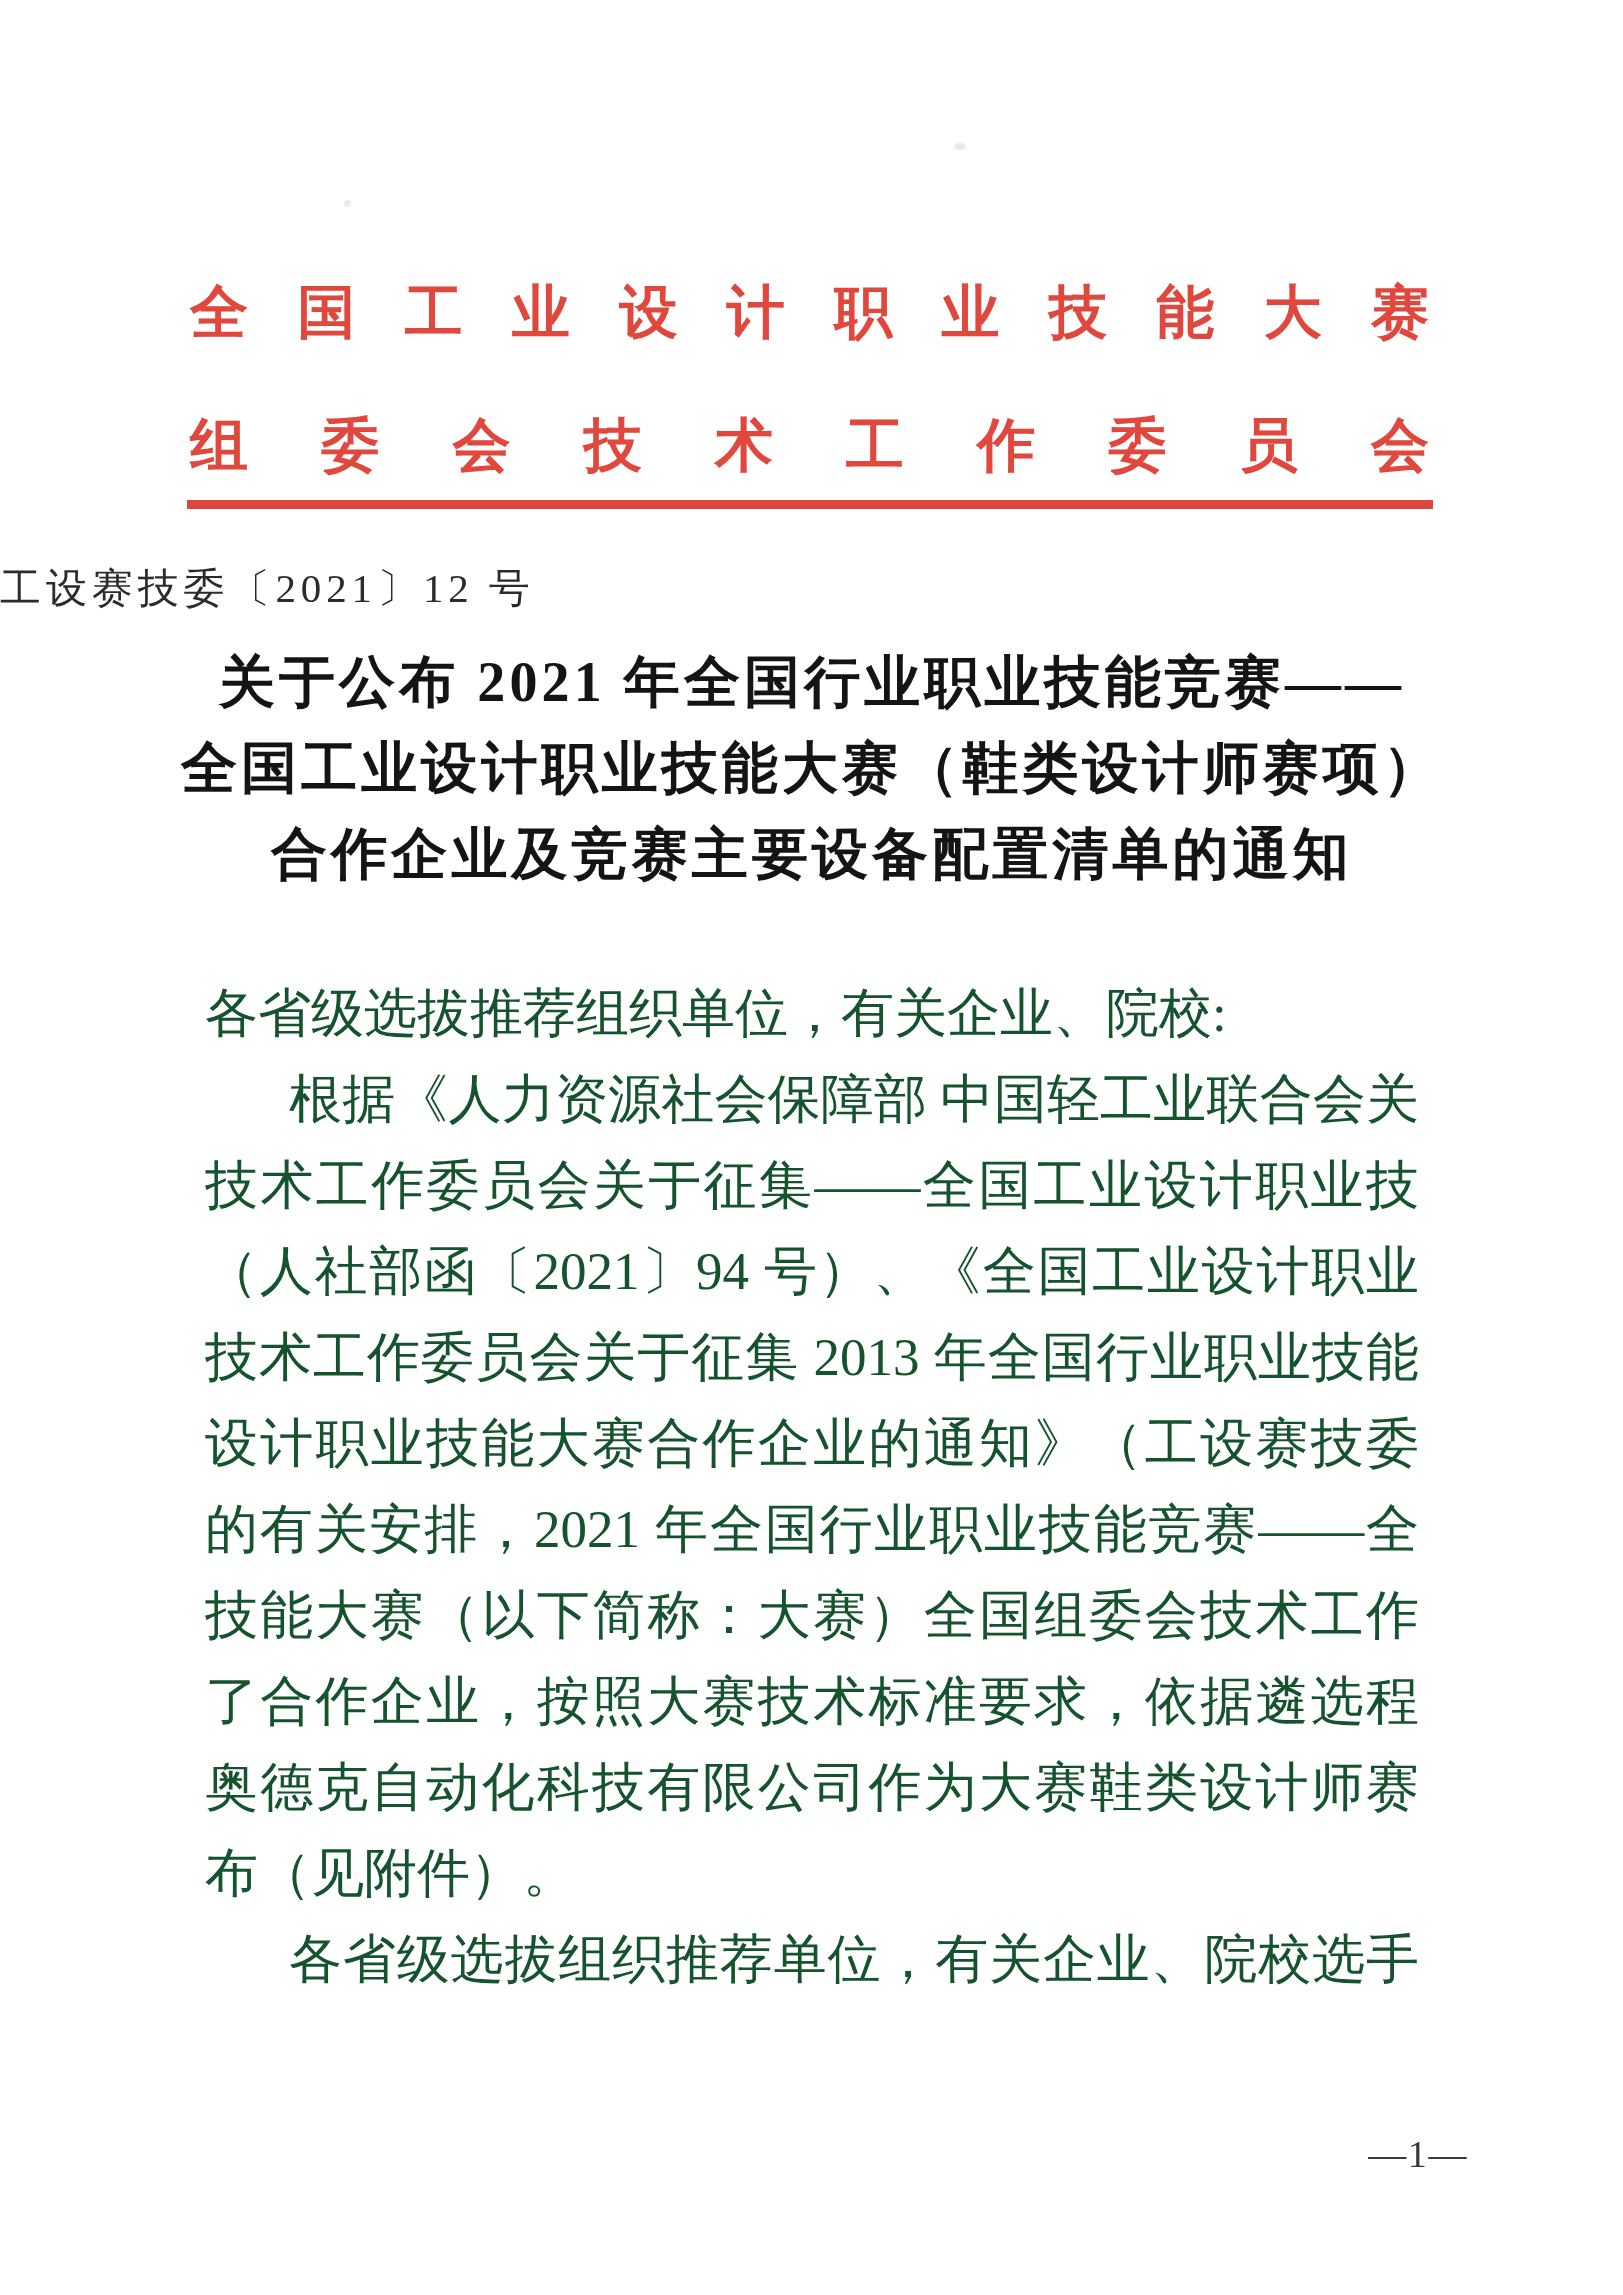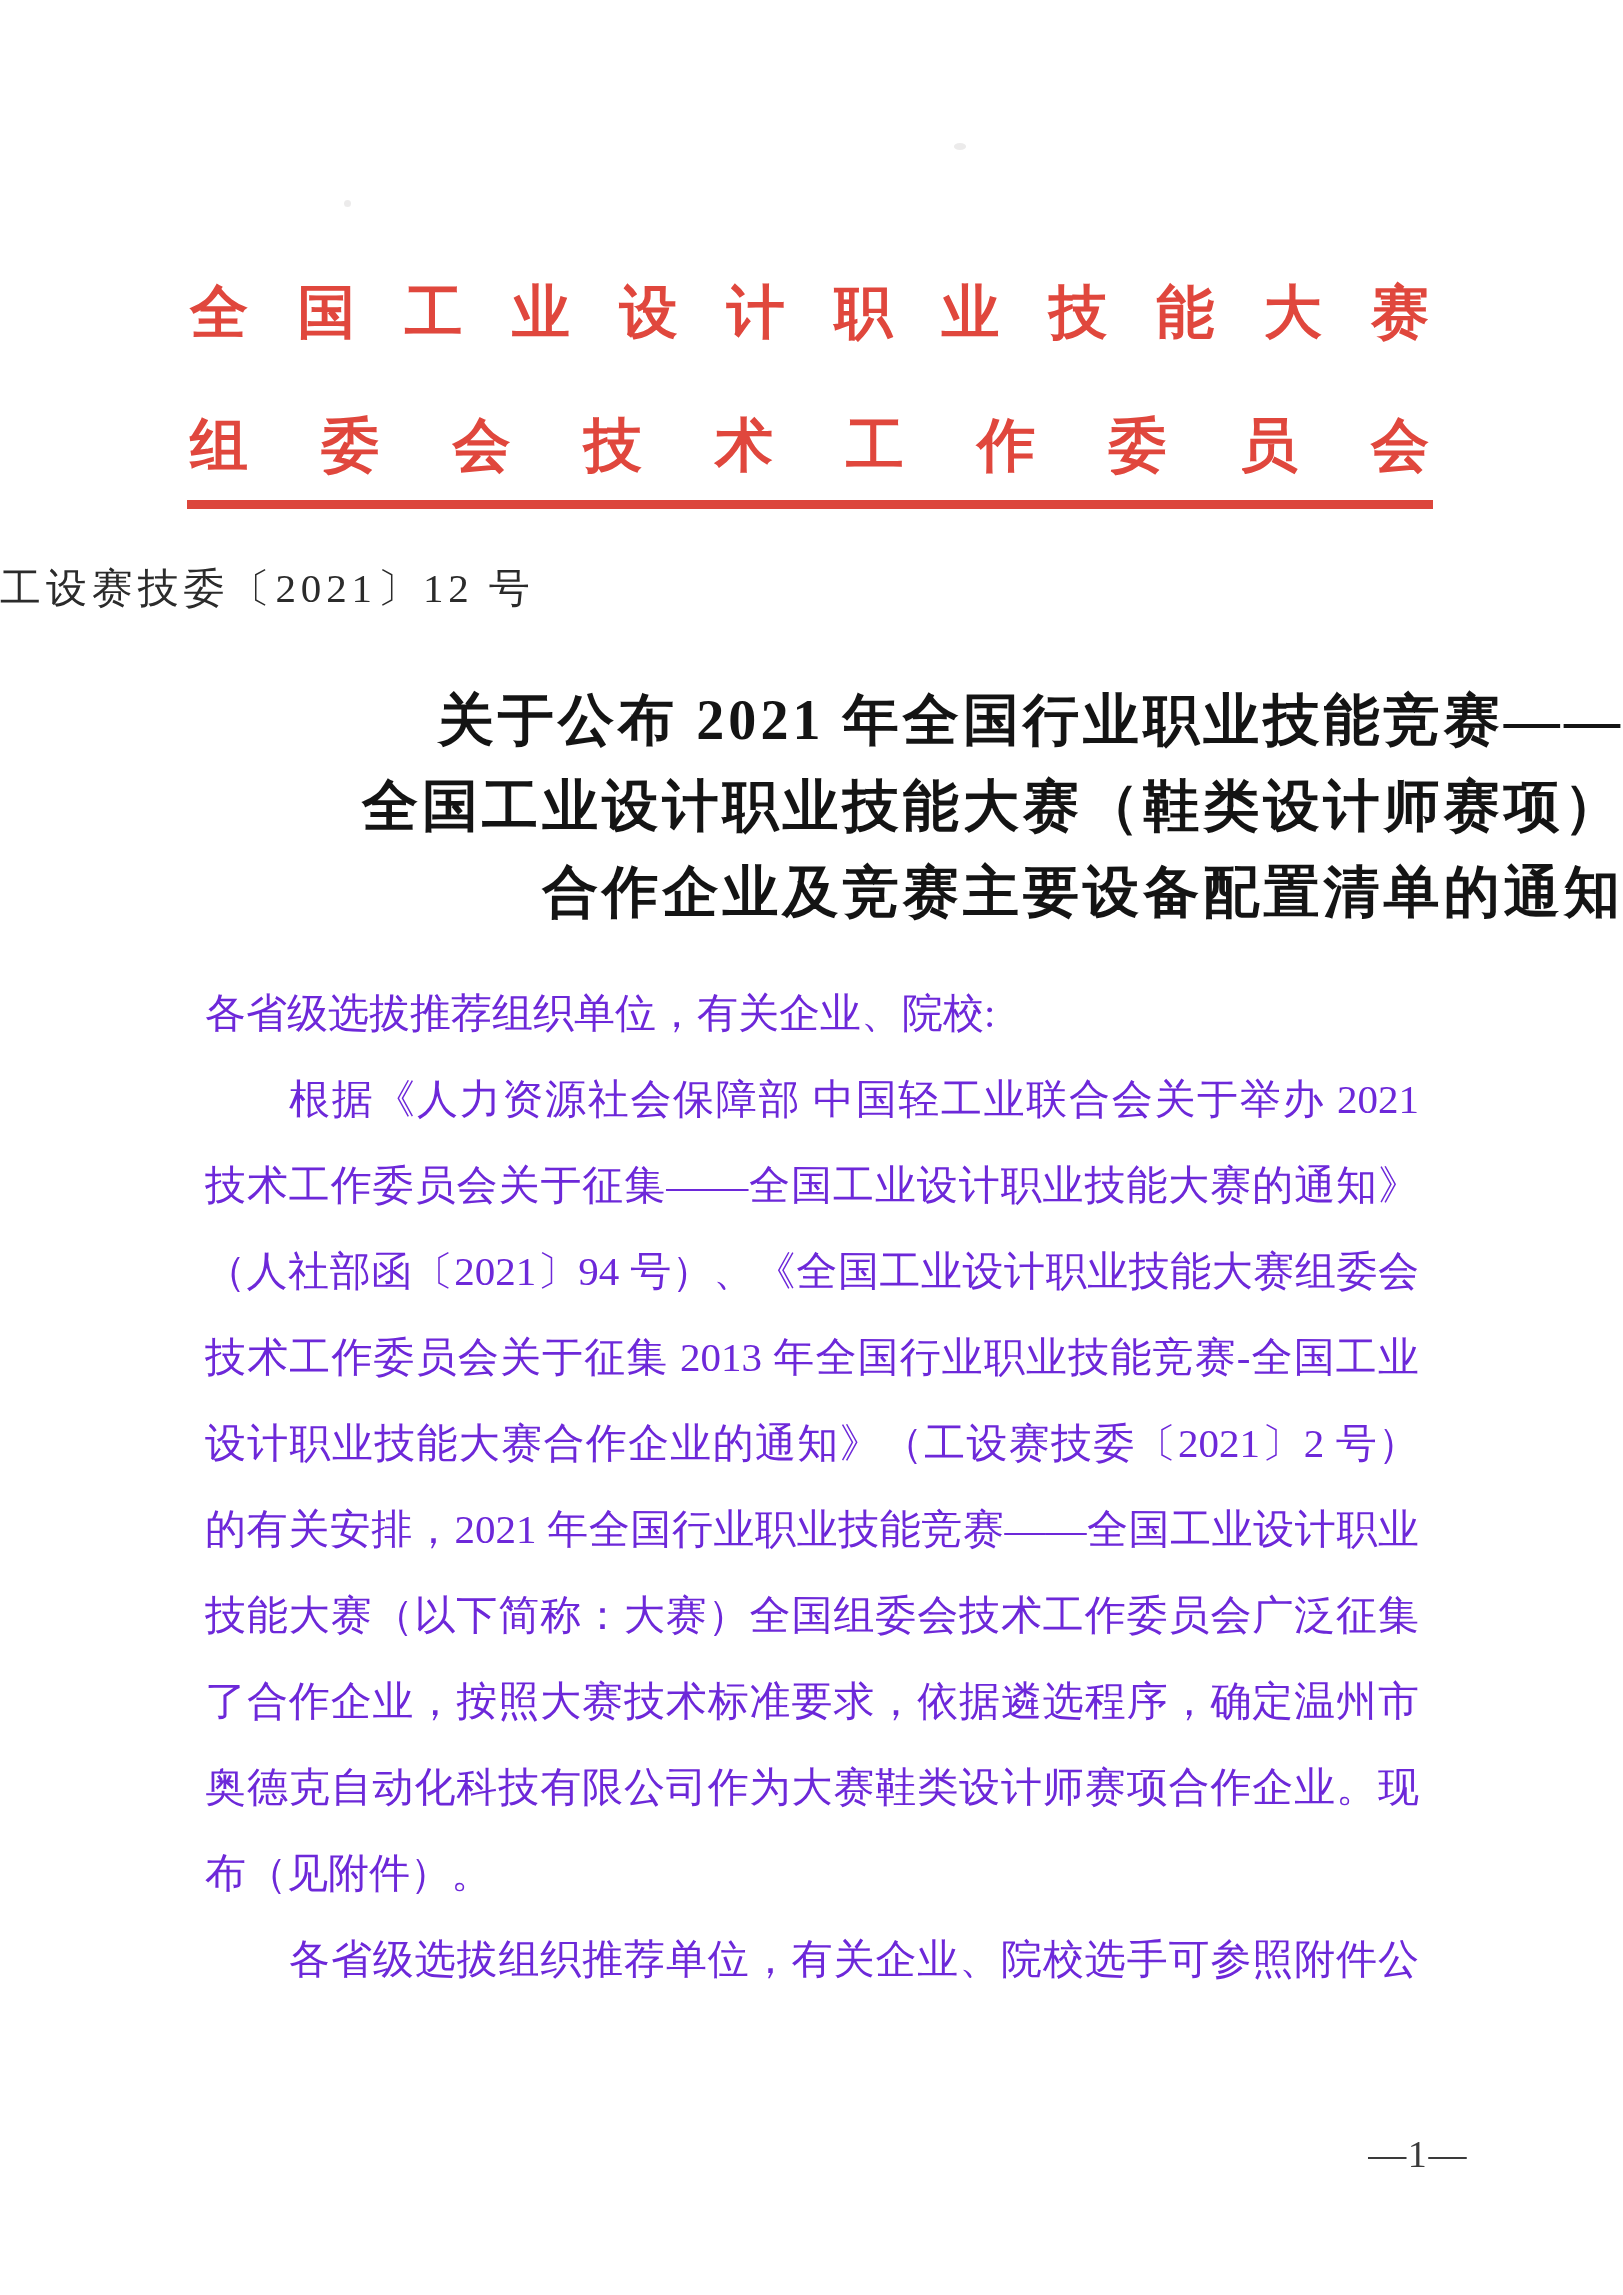--- a/index.html
+++ b/index.html
@@ -53,41 +53,41 @@
     text-align: left;
     font-size: 41px;
     line-height: 47px;
     letter-spacing: 4.9px;
     color: #2b2b2b;
   }
 
   
   .title-block {
     position: absolute;
-    top: 677px;
+    top: 639px;
     left: 0;
     width: 1624px;
-    text-align: right;
+    text-align: center;
     color: #141414;
     font-weight: bold;
   }
   .title-line {
     font-size: 56px;
     line-height: 86px;
     letter-spacing: 4.1px;
   }
 
   
   .body-block {
     position: absolute;
     top: 970px;
     left: 205px;
     width: 1214px;
-    color: #6d28d9;
-    font-size: 41px;
+    color: #14532d;
+    font-size: 53px;
   }
   .bline {
     line-height: 86px;
     height: 86px;
     overflow: hidden;
   }
   .bline.fill {
     text-align: justify;
     text-align-last: justify;
     text-justify: inter-character;

